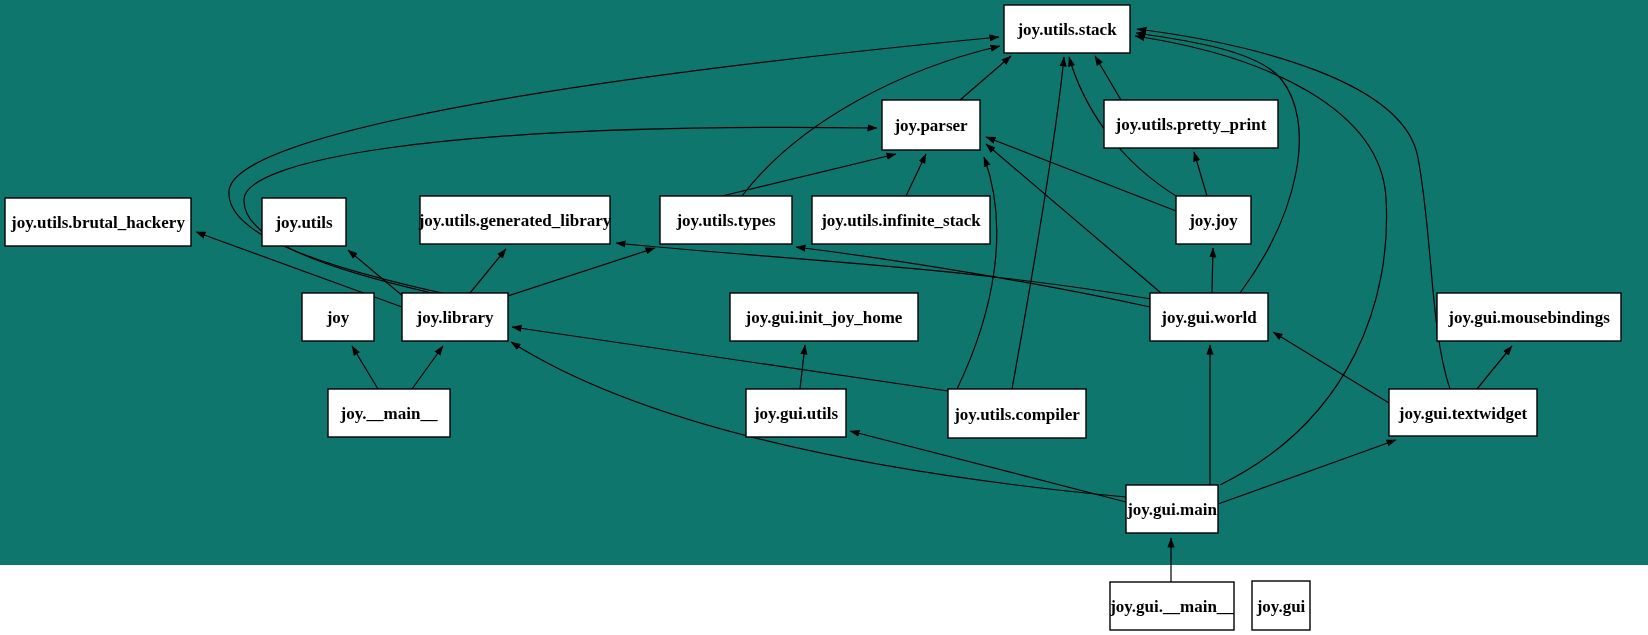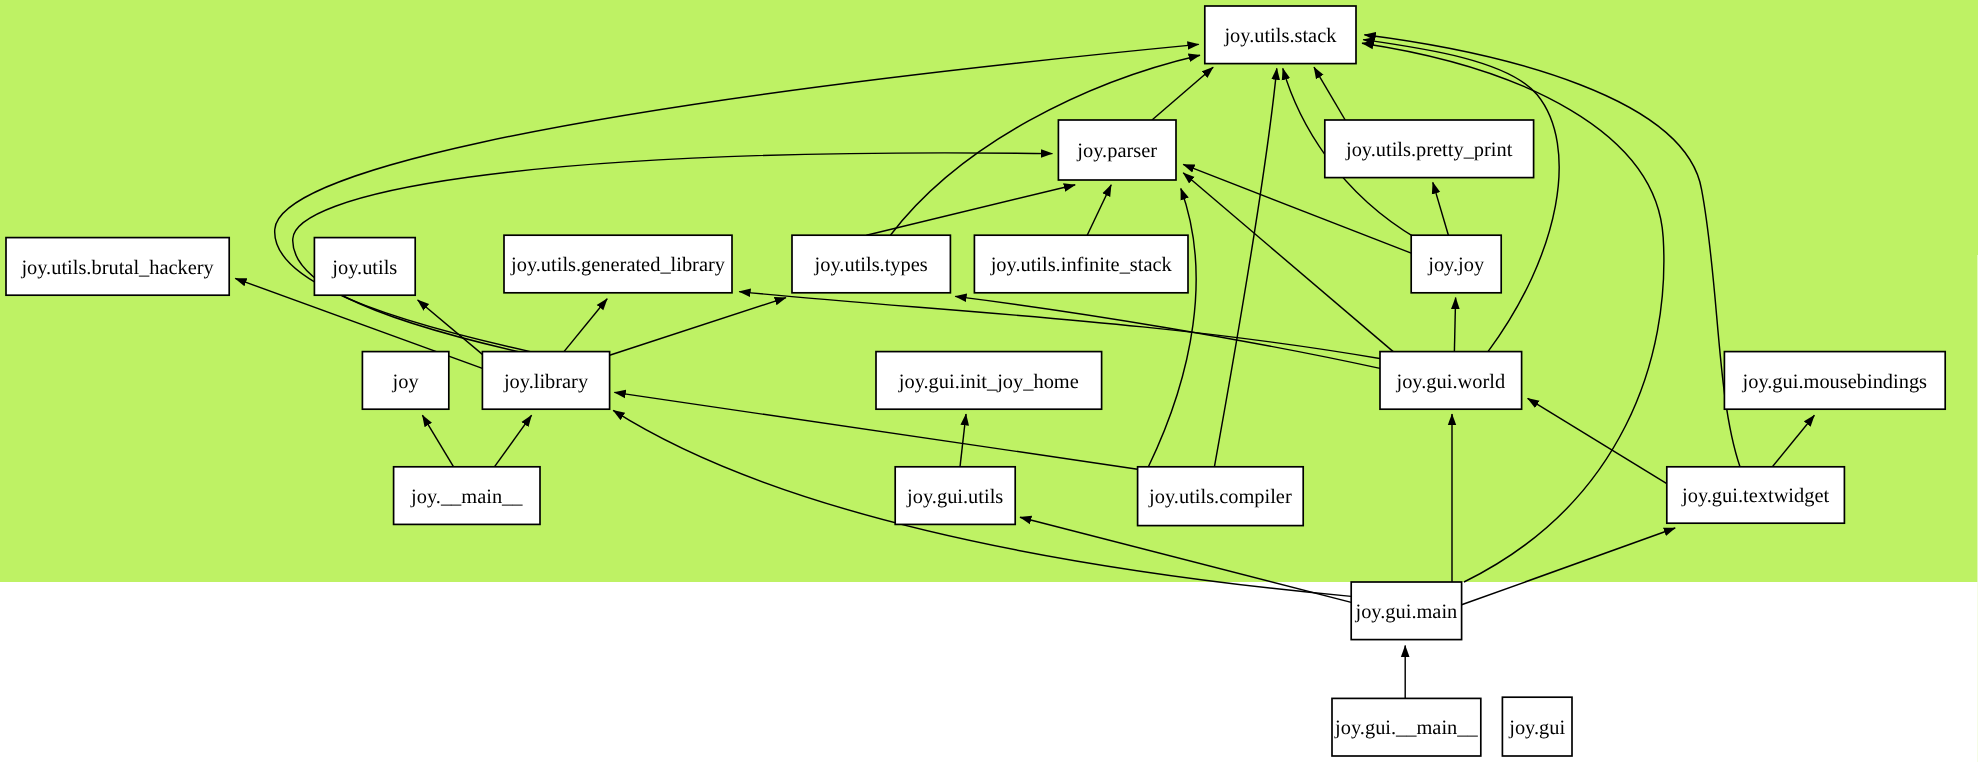--- a/index.html
+++ b/index.html
@@ -1,17 +1,17 @@
 <!DOCTYPE html>
 <html><head>
 <meta charset="utf-8">
 <style>
   html,body{margin:0;padding:0;background:#ffffff;}
   body{width:1648px;height:635px;overflow:hidden;font-family:"Liberation Serif","DejaVu Serif",serif;}
-  #graph-wrap{position:relative;width:1648px;height:485px;background:#bef264;}
+  #graph-wrap{position:relative;width:1648px;height:565px;background:#0f766e;font-weight:bold;}
   svg{display:block;}
   .node rect{fill:#ffffff;stroke:#000000;stroke-width:1.4;}
   .node text{fill:#000000;font-family:"Liberation Serif","DejaVu Serif",serif;font-size:17px;text-anchor:middle;}
   .edge path{fill:none;stroke:#000000;stroke-width:1.2;}
 </style>
 </head>
 <body>
 
 <div id="graph-wrap">
   <svg id="graph" width="1648" height="635" viewBox="0 0 1648 635">

